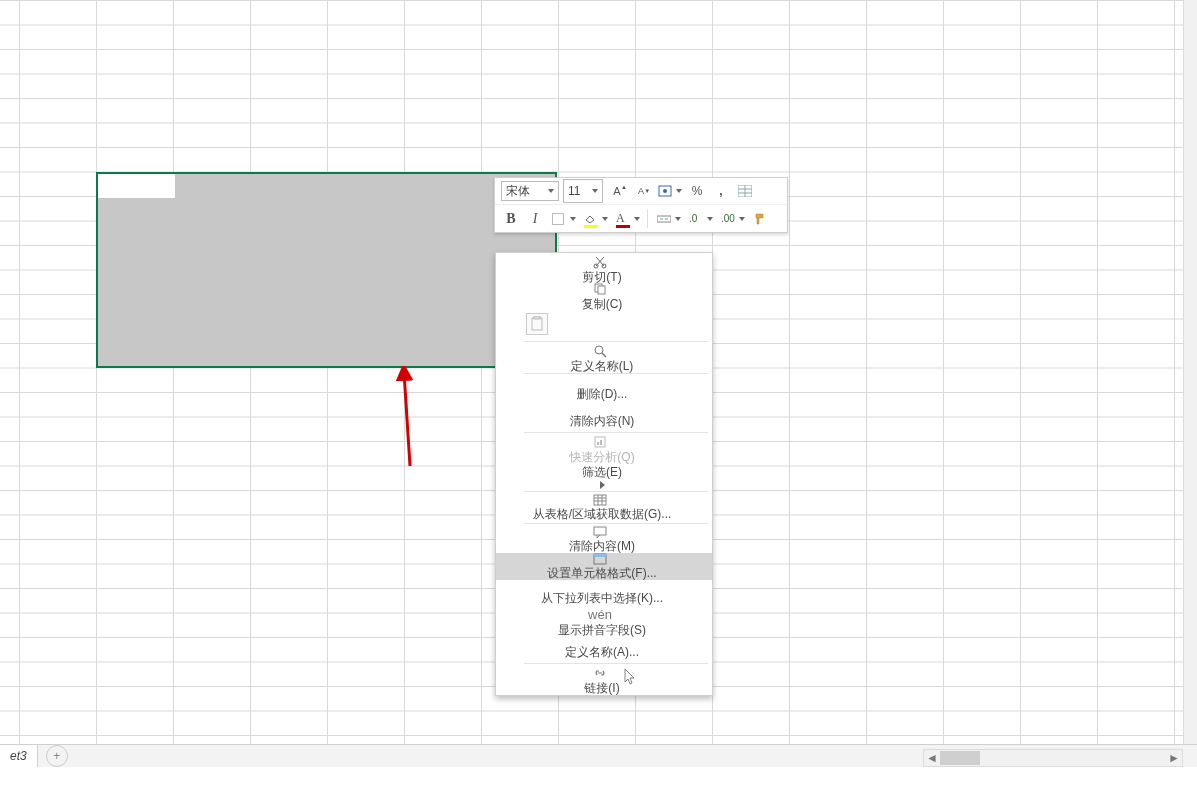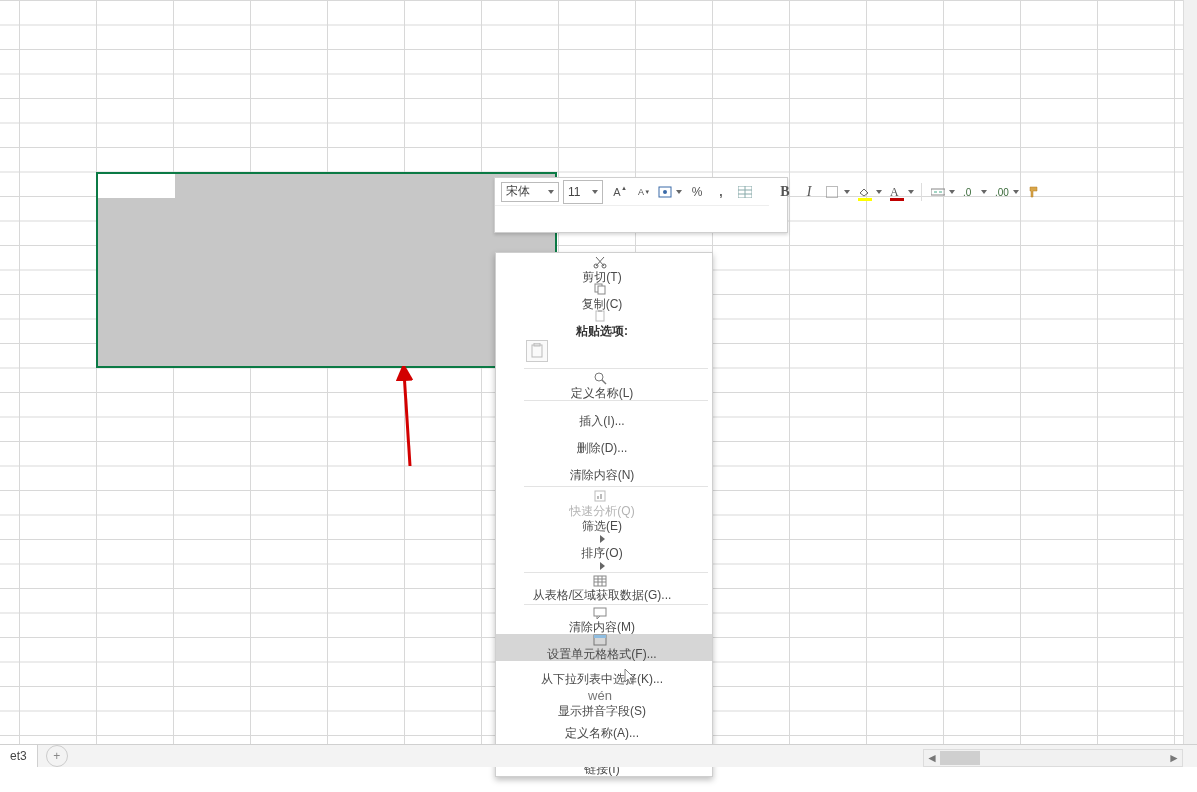--- a/index.html
+++ b/index.html
@@ -52,21 +52,21 @@
   .mini-toolbar {
     position: absolute;
     left: 494px;
     top: 177px;
     width: 294px;
     height: 56px;
     background: #fff;
     border: 1px solid #cfcfcf;
     box-shadow: 0 2px 3px rgba(0,0,0,0.15);
     display: flex;
-    flex-direction: row;
+    flex-direction: column;
   }
   .mini-row {
     display: flex;
     align-items: center;
     height: 28px;
     padding: 0 6px;
     gap: 4px;
   }
   .mini-row.top { border-bottom: 1px solid #eee; }
   .font-name {
@@ -174,21 +174,21 @@
     position:absolute;
     left:0; right:0; bottom:25px;
     height:23px;
     background:#f3f3f3;
     border-top:1px solid #d0d0d0;
     display:flex; align-items:center;
   }
   .sheet-tab {
     height:22px; padding:0 10px;
     background:#fff; border-right:1px solid #d0d0d0;
-    display:flex;align-items:center;font-size:12px;color:#444;
+    display:flex;align-items:center;font-size:12px;color:#444;font-style:italic;
   }
   .add-sheet {
     width:22px;height:22px;display:flex;align-items:center;justify-content:center;
     margin-left:8px;color:#888;border:1px solid #ccc;border-radius:11px;
   }
   .hscroll {
     position:absolute;
     right:14px; bottom:25px;
     width:260px; height:18px;
     background:#f1f1f1; border:1px solid #dcdcdc;
@@ -332,29 +332,20 @@
   </div>
   <div class="menu-item">
     <span class="menu-icon">
       <svg width="14" height="14" viewBox="0 0 14 14">
           <rect x="2" y="2" width="7" height="8" fill="none" stroke="#888"></rect>
           <rect x="5" y="4" width="7" height="8" fill="#fff" stroke="#888"></rect>
         </svg>
     </span>
     <span class="menu-label">复制(C)</span>
   </div>
-  <div class="menu-item head">
-    <span class="menu-icon disabled">
-      <svg width="14" height="14" viewBox="0 0 14 14">
-          <rect x="3" y="2" width="8" height="10" fill="none" stroke="#bbb"></rect>
-          <rect x="5" y="1" width="4" height="2" fill="#bbb"></rect>
-        </svg>
-    </span>
-    <span class="menu-label">粘贴选项:</span>
-  </div>
   <div class="paste-icon-block">
     <div class="paste-clip">
       <svg width="14" height="16" viewBox="0 0 14 16">
           <rect x="2" y="2" width="10" height="12" fill="none" stroke="#bbb"></rect>
           <rect x="4" y="0" width="6" height="3" fill="#ddd" stroke="#bbb"></rect>
         </svg>
     </div>
   </div>
   <div class="menu-sep"></div>
   <div class="menu-item">
@@ -362,49 +353,40 @@
       <svg width="14" height="14" viewBox="0 0 14 14">
           <circle cx="6" cy="6" r="4" fill="none" stroke="#777"></circle>
           <line x1="9" y1="9" x2="13" y2="13" stroke="#777" stroke-width="1.5"></line>
         </svg>
     </span>
     <span class="menu-label">定义名称(L)</span>
   </div>
   <div class="menu-sep"></div>
   <div class="menu-item">
     <span class="menu-icon"></span>
-    <span class="menu-label">插入(I)...</span>
-  </div>
-  <div class="menu-item">
-    <span class="menu-icon"></span>
     <span class="menu-label">删除(D)...</span>
   </div>
   <div class="menu-item">
     <span class="menu-icon"></span>
     <span class="menu-label">清除内容(N)</span>
   </div>
   <div class="menu-sep"></div>
   <div class="menu-item disabled">
     <span class="menu-icon disabled">
       <svg width="14" height="14" viewBox="0 0 14 14">
           <rect x="2" y="2" width="10" height="10" fill="none" stroke="#bbb"></rect>
           <rect x="4" y="7" width="2" height="3" fill="#bbb"></rect>
           <rect x="7" y="5" width="2" height="5" fill="#bbb"></rect>
         </svg>
     </span>
     <span class="menu-label">快速分析(Q)</span>
   </div>
   <div class="menu-item">
     <span class="menu-icon"></span>
     <span class="menu-label">筛选(E)</span>
-    <span class="submenu-arrow"></span>
-  </div>
-  <div class="menu-item">
-    <span class="menu-icon"></span>
-    <span class="menu-label">排序(O)</span>
     <span class="submenu-arrow"></span>
   </div>
   <div class="menu-sep"></div>
   <div class="menu-item">
     <span class="menu-icon">
       <svg width="14" height="12" viewBox="0 0 14 12">
           <rect x="1" y="1" width="12" height="10" fill="none" stroke="#888"></rect>
           <line x1="1" y1="4" x2="13" y2="4" stroke="#888"></line>
           <line x1="1" y1="7" x2="13" y2="7" stroke="#888"></line>
           <line x1="5" y1="1" x2="5" y2="11" stroke="#888"></line>

